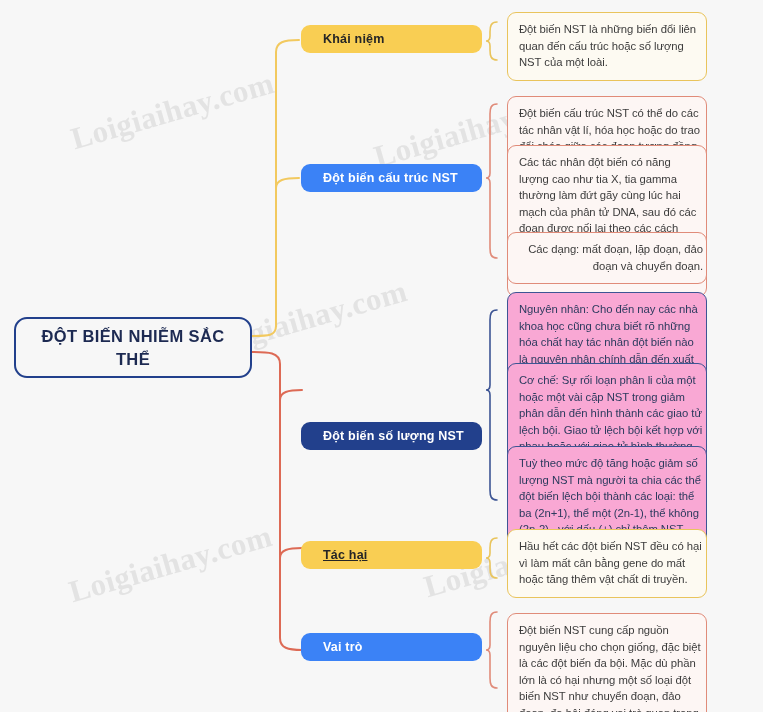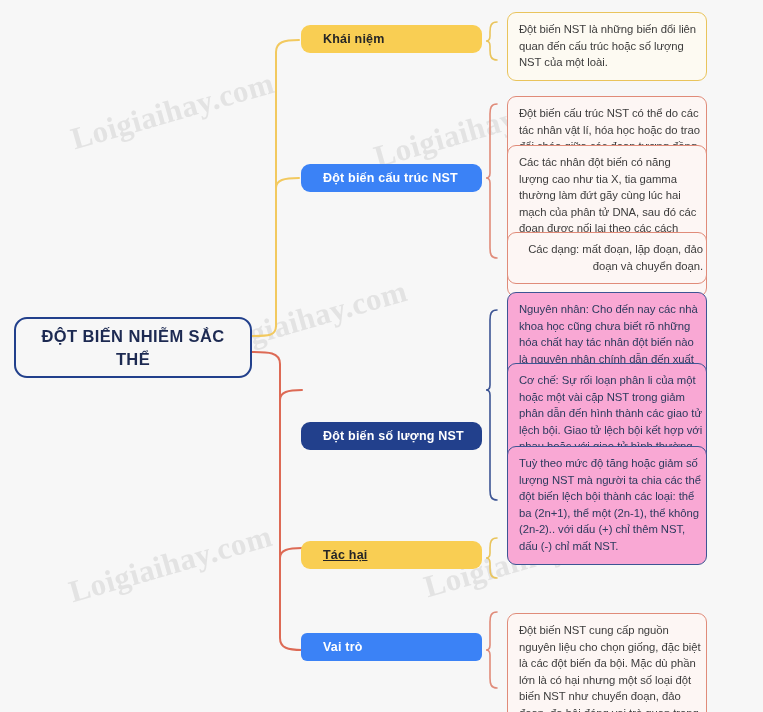--- a/index.html
+++ b/index.html
@@ -192,21 +192,24 @@
   <div class="content-box blue" style="top:363px;">
     <span>Cơ chế: Sự rối loạn phân li của một hoặc một vài cặp NST trong giảm phân dẫn đến hình thành các giao tử lệch bội. Giao tử lệch bội kết hợp với nhau hoặc với giao tử bình thường hình thành nên hợp tử dị bội.</span>
   </div>
   <div class="content-box blue" style="top:446px;">
     <span>Tuỳ theo mức độ tăng hoặc giảm số lượng NST mà người ta chia các thể đột biến lệch bội thành các loại: thể ba (2n+1), thể một (2n-1), thể không (2n-2).. với dấu (+) chỉ thêm NST, dấu (-) chỉ mất NST.</span>
   </div>
 
   <div class="branch-label yellow" style="top:541px;text-decoration:underline;">
     <span>Tác hại</span>
   </div>
-
-  <div class="branch-label red" style="top:633px;border-radius:6px;">
+  <div class="content-box yellow" style="top:529px;">
+    <span>Hầu hết các đột biến NST đều có hại vì làm mất cân bằng gene do mất hoặc tăng thêm vật chất di truyền.</span>
+  </div>
+
+  <div class="branch-label red" style="top:633px;">
     <span>Vai trò</span>
   </div>
   <div class="content-box red" style="top:613px;">
     <span>Đột biến NST cung cấp nguồn nguyên liệu cho chọn giống, đặc biệt là các đột biến đa bội. Mặc dù phần lớn là có hại nhưng một số loại đột biến NST như chuyển đoạn, đảo đoạn, đa bội đóng vai trò quan trọng trong quá trình hình thành loài mới.</span>
   </div>
 
 </div>
 
 </body></html>

